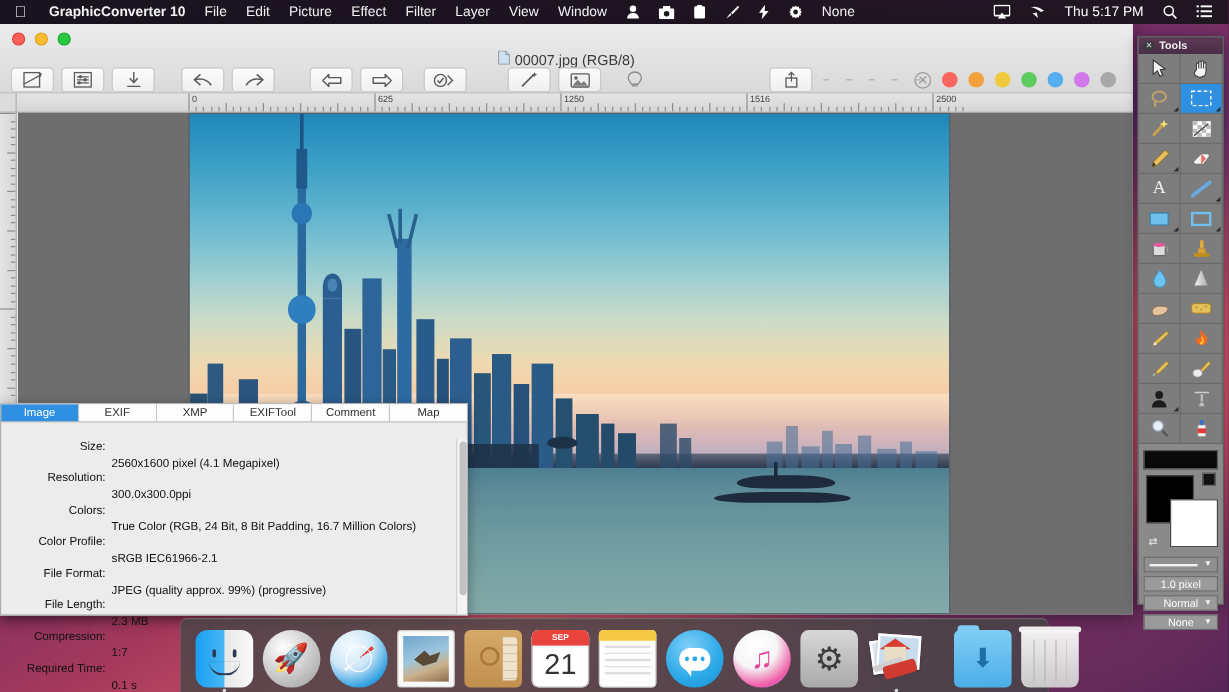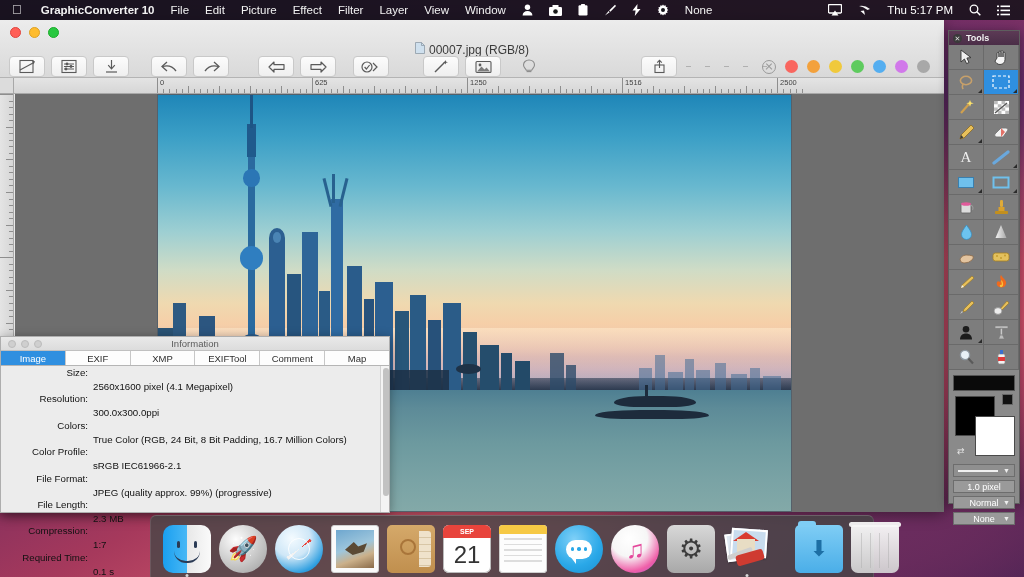--- a/index.html
+++ b/index.html
@@ -23,21 +23,21 @@
 
   
   #menubar {
     position:absolute; top:0; left:0; width:1024px; height:20px;
     background: rgba(20,18,25,0.86);
     display:flex; align-items:center;
     color:#fff;
     z-index: 50;
   }
   .mb-left { display:flex; align-items:center; }
-  .mb-right { margin-left:auto; display:flex; align-items:flex-end; padding-right:6px;}
+  .mb-right { margin-left:auto; display:flex; align-items:flex-start; padding-right:6px;}
   .mb-item {
     padding: 0 8px; height:20px; line-height:20px; font-size:11.5px; color:#f2f2f2;
     white-space:nowrap;
   }
   .mb-app { font-weight:bold; }
   .mb-apple { padding:0 11px 0 12px; font-size:13px; line-height:20px; }
   .mb-ico { padding:0 8px; line-height:20px; display:flex; align-items:center;}
   .mb-time { padding:0 8px; font-size:11.5px; }
 
   
@@ -163,21 +163,21 @@
   #infotitle .tdots { display:flex; gap:5px; padding-left:7px; }
   #infotitle .tdots i { width:8px;height:8px;border-radius:50%;background:#cfcfcf;border:0.5px solid #bcbcbc;display:block;}
   #infotitle .ttxt { position:absolute; left:0; right:0; text-align:center; font-size:9.5px; color:#5c5c5c;}
   #infotabs { display:flex; height:15px; background:#f3f3f3; border-bottom:1px solid #b5b5b5; }
   #infotabs .tab {
     flex:1; text-align:center; font-size:9.5px; line-height:15px;
     border-right:1px solid #c7c7c7; color:#2e2e2e; background:#fdfdfd;
   }
   #infotabs .tab:last-child { border-right:none; }
   #infotabs .tab.active { background:#2f8fe0; color:#fff; }
-  #inforows { padding:1px 0 0 0; }
+  #inforows { padding:15px 0 0 0; }
   .irow { display:flex; font-size:9.7px; line-height:12.4px; color:#1a1a1a; }
   .irow .k { width:92px; text-align:right; padding-right:5px; color:#111; }
   .irow .v { flex:1; color:#111;margin-top:14px; }
   #infoscroll {
     position:absolute; right:0; top:29px; bottom:0; width:9px; background:#f4f4f4;
     border-left:1px solid #d2d2d2;
   }
   #infoscroll .thumb { position:absolute; left:1.5px; top:2px; width:6px; height:128px;
      background:#c2c2c2; border-radius:3px; }
 
@@ -824,28 +824,20 @@
       <div style="position:absolute;left:47%;bottom:33%;width:4.0%;height:2.4%;border-radius:50%;background:#1e3247"></div>
 
       <div class="barge" style="left:72%;bottom:25%;width:13%;height:2.6%"></div>
       <div class="barge" style="left:69%;bottom:22%;width:18%;height:2.2%"></div>
       <div style="position:absolute;left:77%;bottom:27.4%;width:0.4%;height:3%;background:#1d2b3c"></div>
     </div>
   </div>
 </div>
 
 <div id="infowin">
-  <div id="infotitle">
-    <div class="tdots">
-      <i></i>
-      <i></i>
-      <i></i>
-    </div>
-    <div class="ttxt">Information</div>
-  </div>
   <div id="infotabs">
     <div class="tab active">Image</div>
     <div class="tab">EXIF</div>
     <div class="tab">XMP</div>
     <div class="tab">EXIFTool</div>
     <div class="tab">Comment</div>
     <div class="tab">Map</div>
   </div>
   <div id="inforows">
     <div class="irow">

